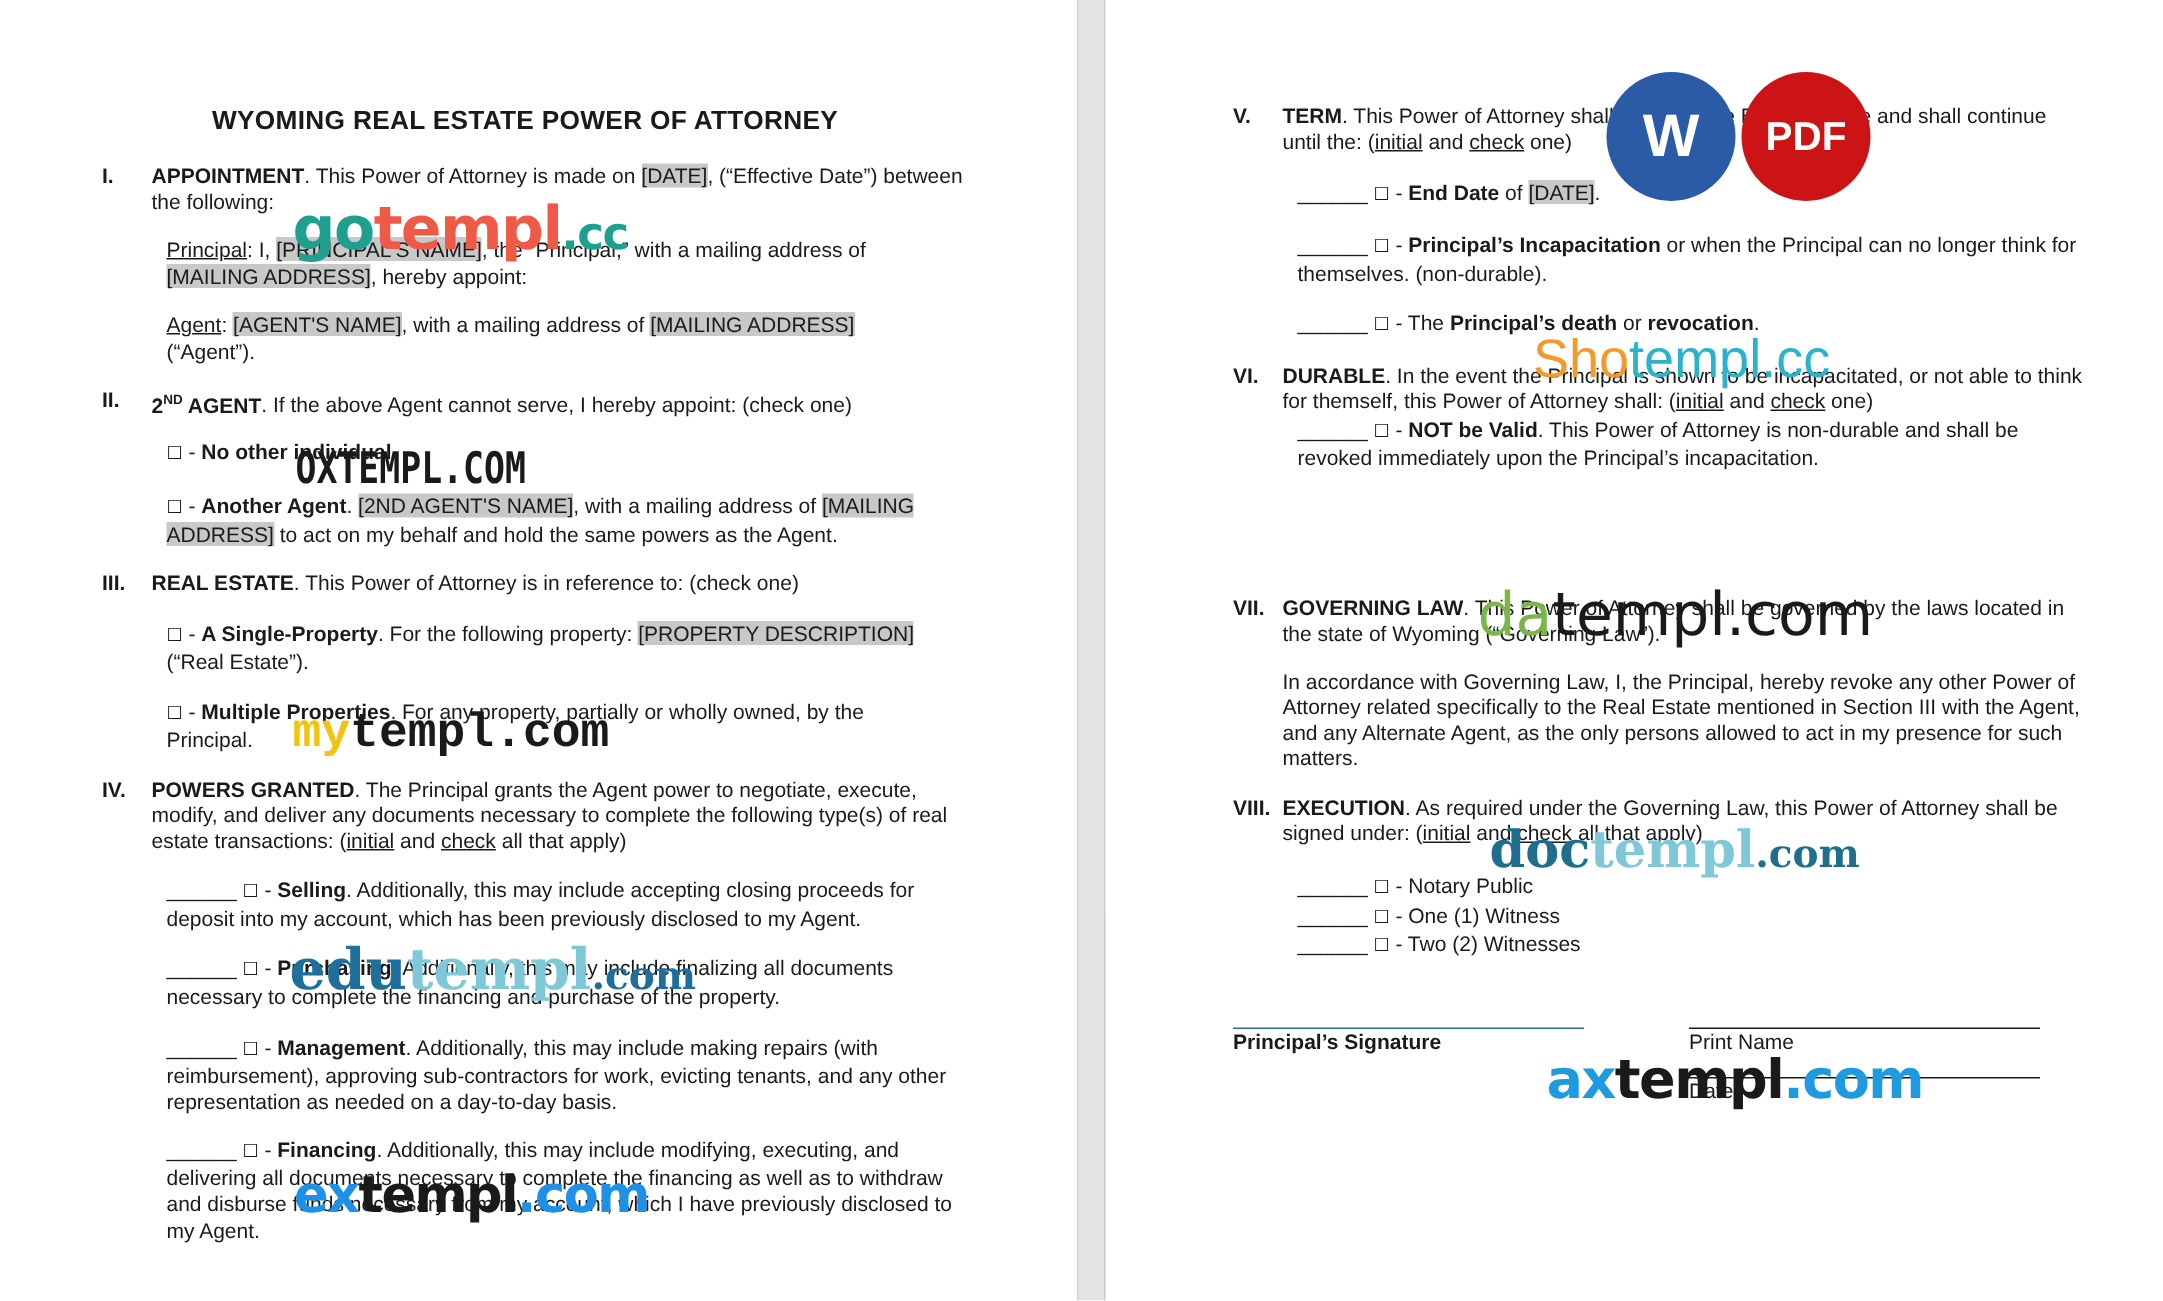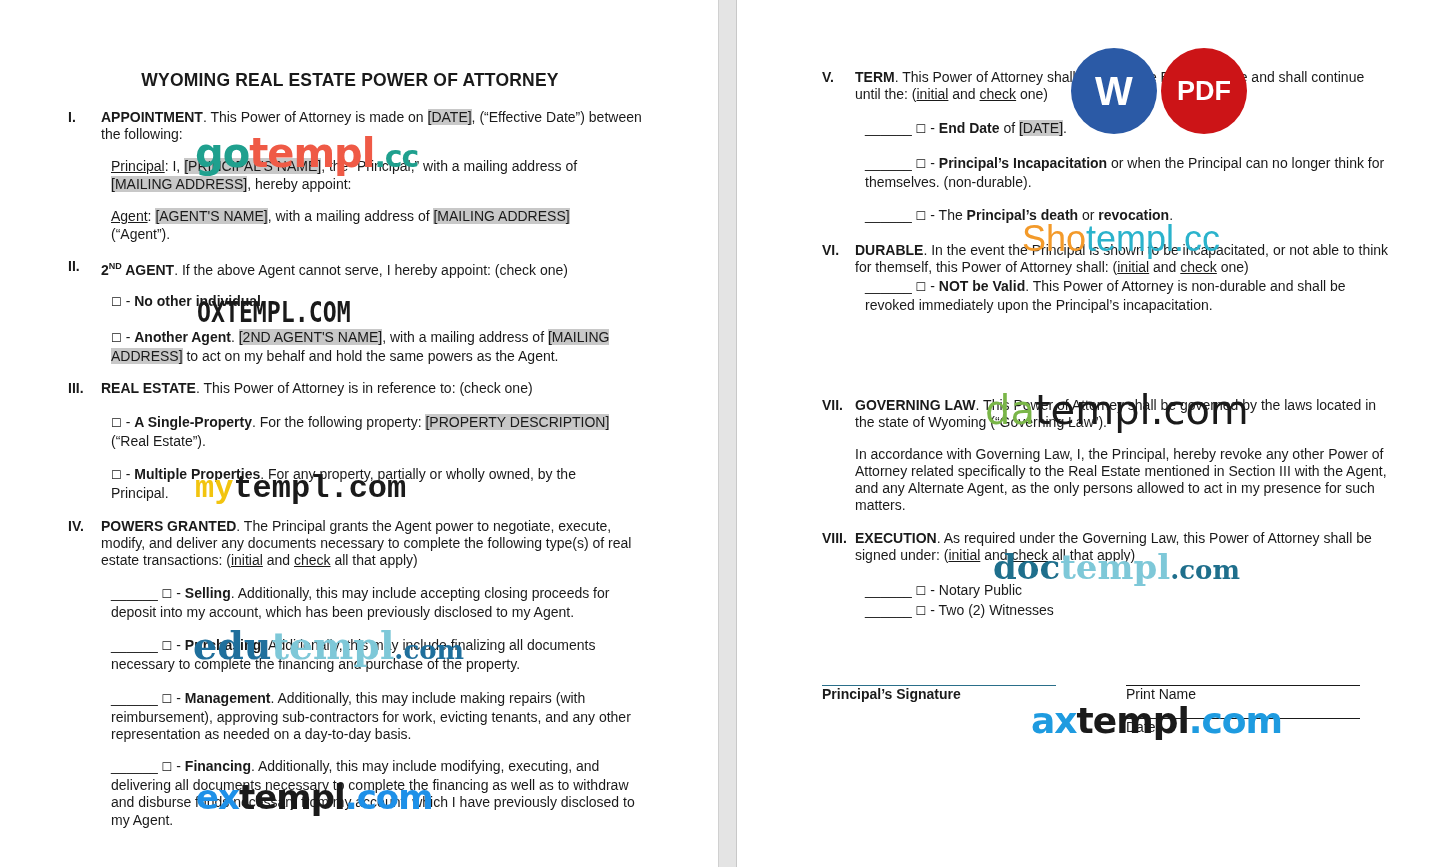--- a/index.html
+++ b/index.html
@@ -140,20 +140,21 @@
   </div>
 
   <div class="sec" style="left:85px; top:530px; width:570px;">
     <span class="num">VIII.</span>
     <div class="body">
       <b>EXECUTION</b><span>. As required under the Governing Law, this Power of Attorney shall be signed under: (</span><u>initial</u><span> and </span><u>check</u><span> all that apply)</span>
     </div>
   </div>
   <div class="p" style="left:128px; top:581px; width:400px; line-height:18.5px;">
     <div><span>______</span> <span class="box">☐</span><span> - </span><span>Notary Public</span></div>
+    <div><span>______</span> <span class="box">☐</span><span> - </span><span>One (1) Witness</span></div>
     <div><span>______</span> <span class="box">☐</span><span> - </span><span>Two (2) Witnesses</span></div>
   </div>
 
   <div class="sig-line blue" style="left:85px; top:685px; width:234px;"></div>
   <div class="p" style="left:85px; top:686px; font-weight:bold;">Principal’s Signature</div>
   <div class="sig-line" style="left:389px; top:685px; width:234px;"></div>
   <div class="p" style="left:389px; top:686px;">Print Name</div>
   <div class="sig-line" style="left:389px; top:718px; width:234px;"></div>
   <div class="p" style="left:389px; top:719px;">Date</div>
 </div>

